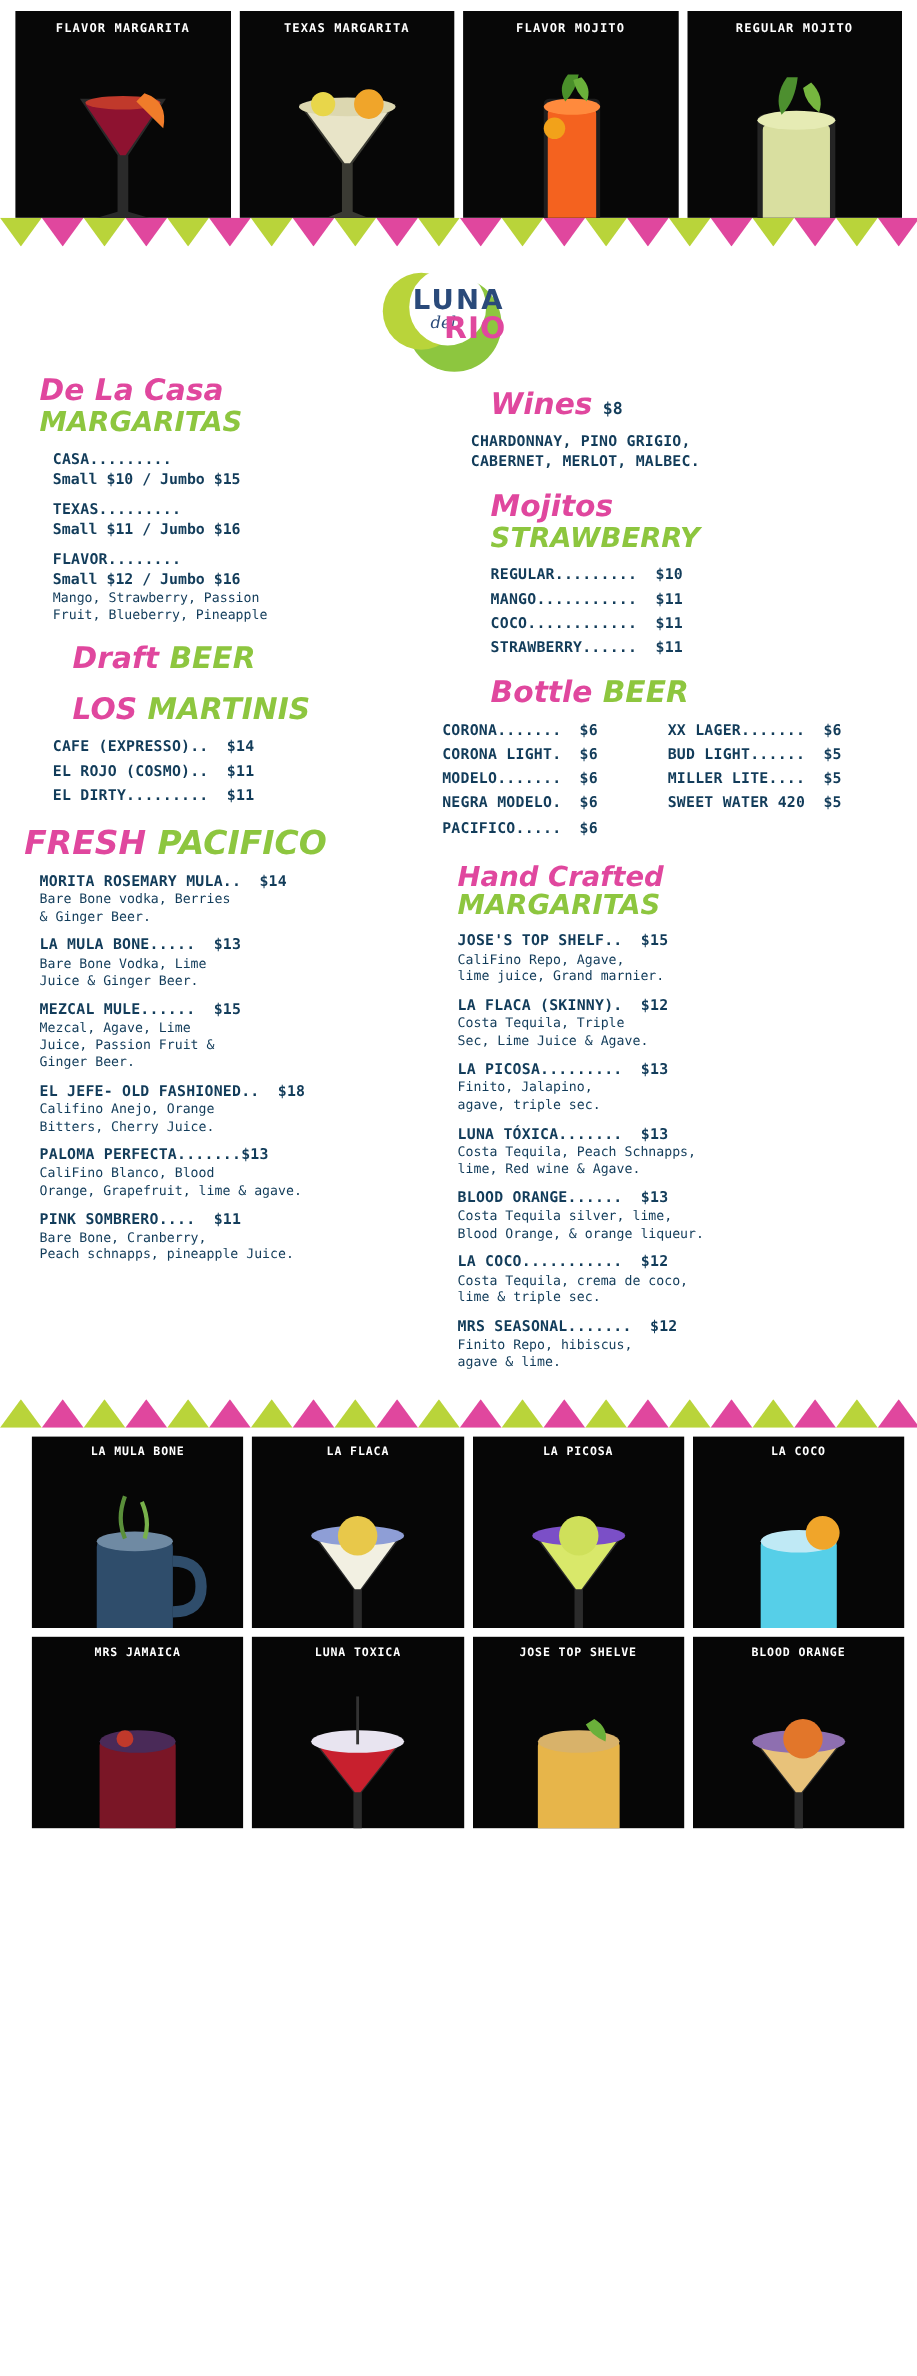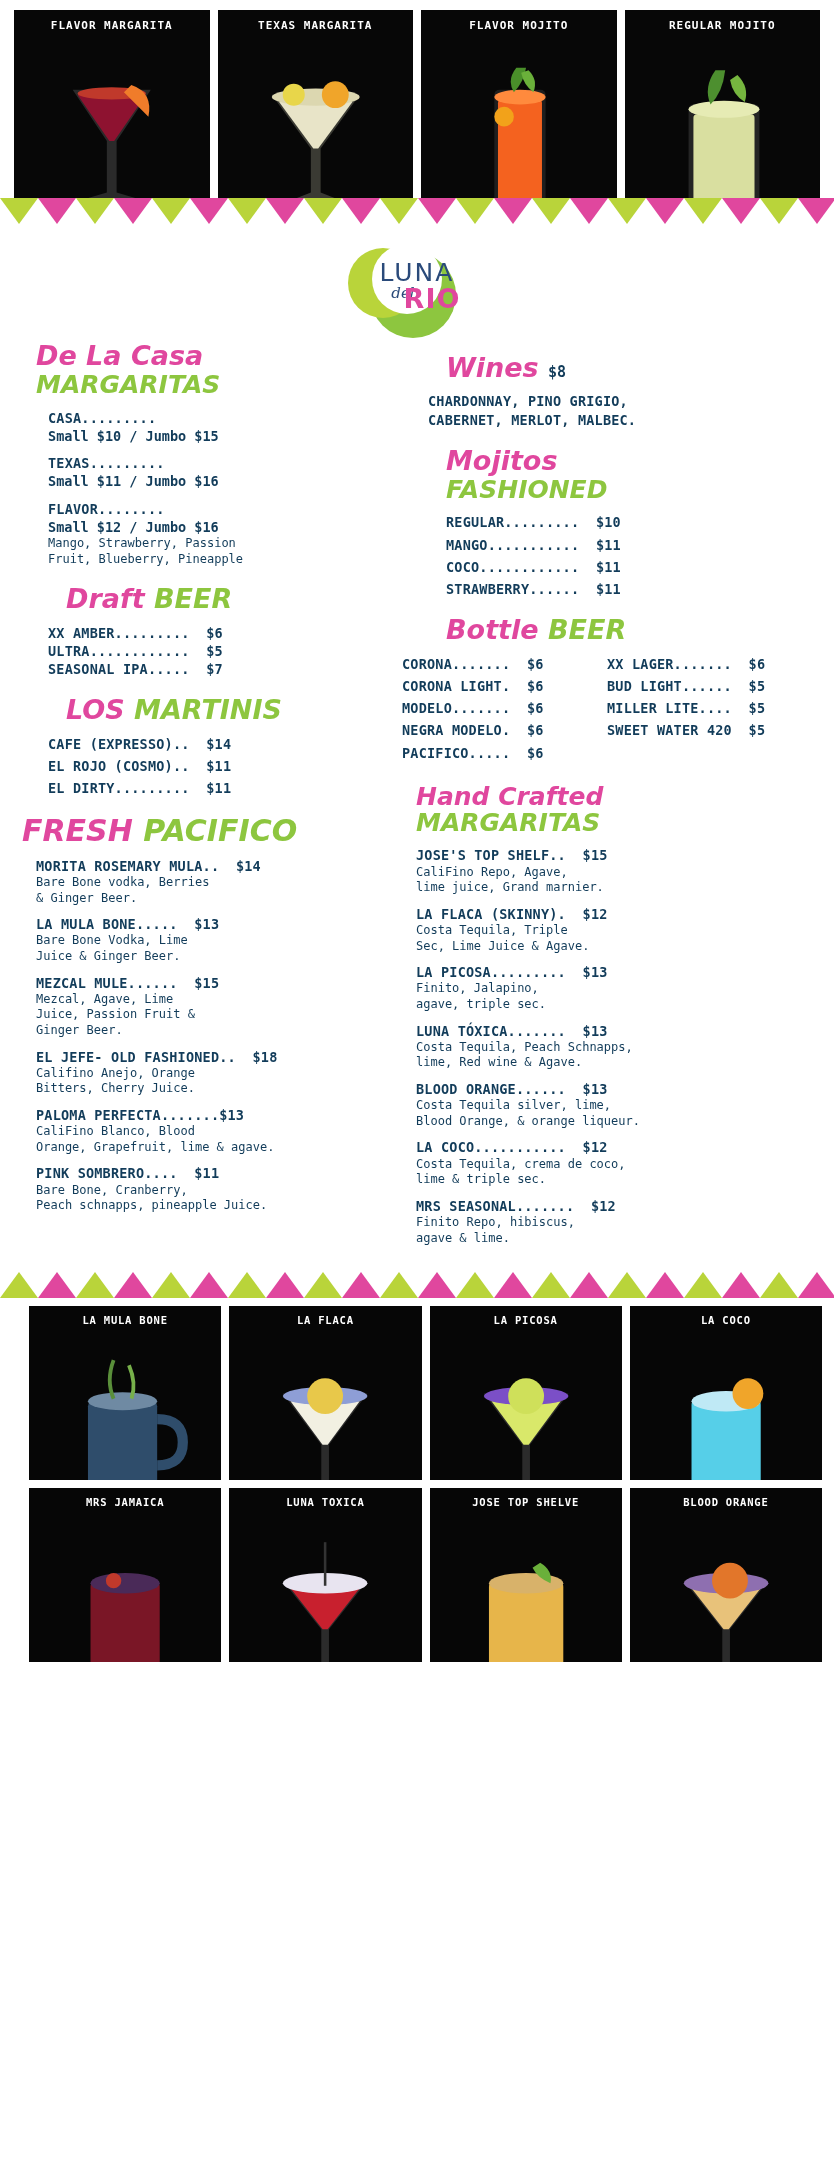--- a/index.html
+++ b/index.html
@@ -121,21 +121,21 @@
   .logo-text {
     position: absolute;
     left: 0;
     top: 14px;
     width: 150px;
     text-align: center;
     z-index: 4;
   }
   .logo-luna {
     font-family: "DejaVu Sans", sans-serif;
-    font-weight: normal;
+    font-weight: bold;
     font-size: 25px;
     letter-spacing: 2px;
     color: #2a4a7a;
     line-height: 1;
   }
   .logo-del {
     font-family: "DejaVu Serif", serif;
     font-style: italic;
     font-size: 15px;
     color: #2a4a7a;
@@ -367,34 +367,20 @@
 Fruit, Blueberry, Pineapple</div>
           </div>
         </div>
       </div>
 
       <div class="section">
         <div class="head h1 indent2">
           <span class="pink">Draft</span>
           <span class="green">BEER</span>
         </div>
-        <div class="indent">
-          <div class="item">
-            <span class="nm">XX AMBER.........</span>
-            <span>&nbsp;</span><span>$6</span>
-          </div>
-          <div class="item">
-            <span class="nm">ULTRA............</span>
-            <span>&nbsp;</span><span>$5</span>
-          </div>
-          <div class="item">
-            <span class="nm">SEASONAL IPA.....</span>
-            <span>&nbsp;</span><span>$7</span>
-          </div>
-        </div>
       </div>
 
       <div class="section">
         <div class="head h1 indent2">
           <span class="pink">LOS</span>
           <span class="green">MARTINIS</span>
         </div>
         <div class="indent">
           <div class="item entry-tight">
             <span class="nm">CAFE (EXPRESSO)..</span>
@@ -467,21 +453,21 @@
         </div>
         <div class="indent">
           <div class="item">CHARDONNAY, PINO GRIGIO,</div>
           <div class="item">CABERNET, MERLOT, MALBEC.</div>
         </div>
       </div>
 
       <div class="section">
         <div class="head h1 indent2">
           <span class="pink">Mojitos</span><br>
-          <span class="green h2">FASHIONED</span>
+          <span class="green h2">STRAWBERRY</span>
         </div>
         <div class="indent2">
           <div class="item entry-tight">
             <span class="nm">REGULAR.........</span>
             <span>&nbsp;</span><span>$10</span>
           </div>
           <div class="item entry-tight">
             <span class="nm">MANGO...........</span>
             <span>&nbsp;</span><span>$11</span>
           </div>

